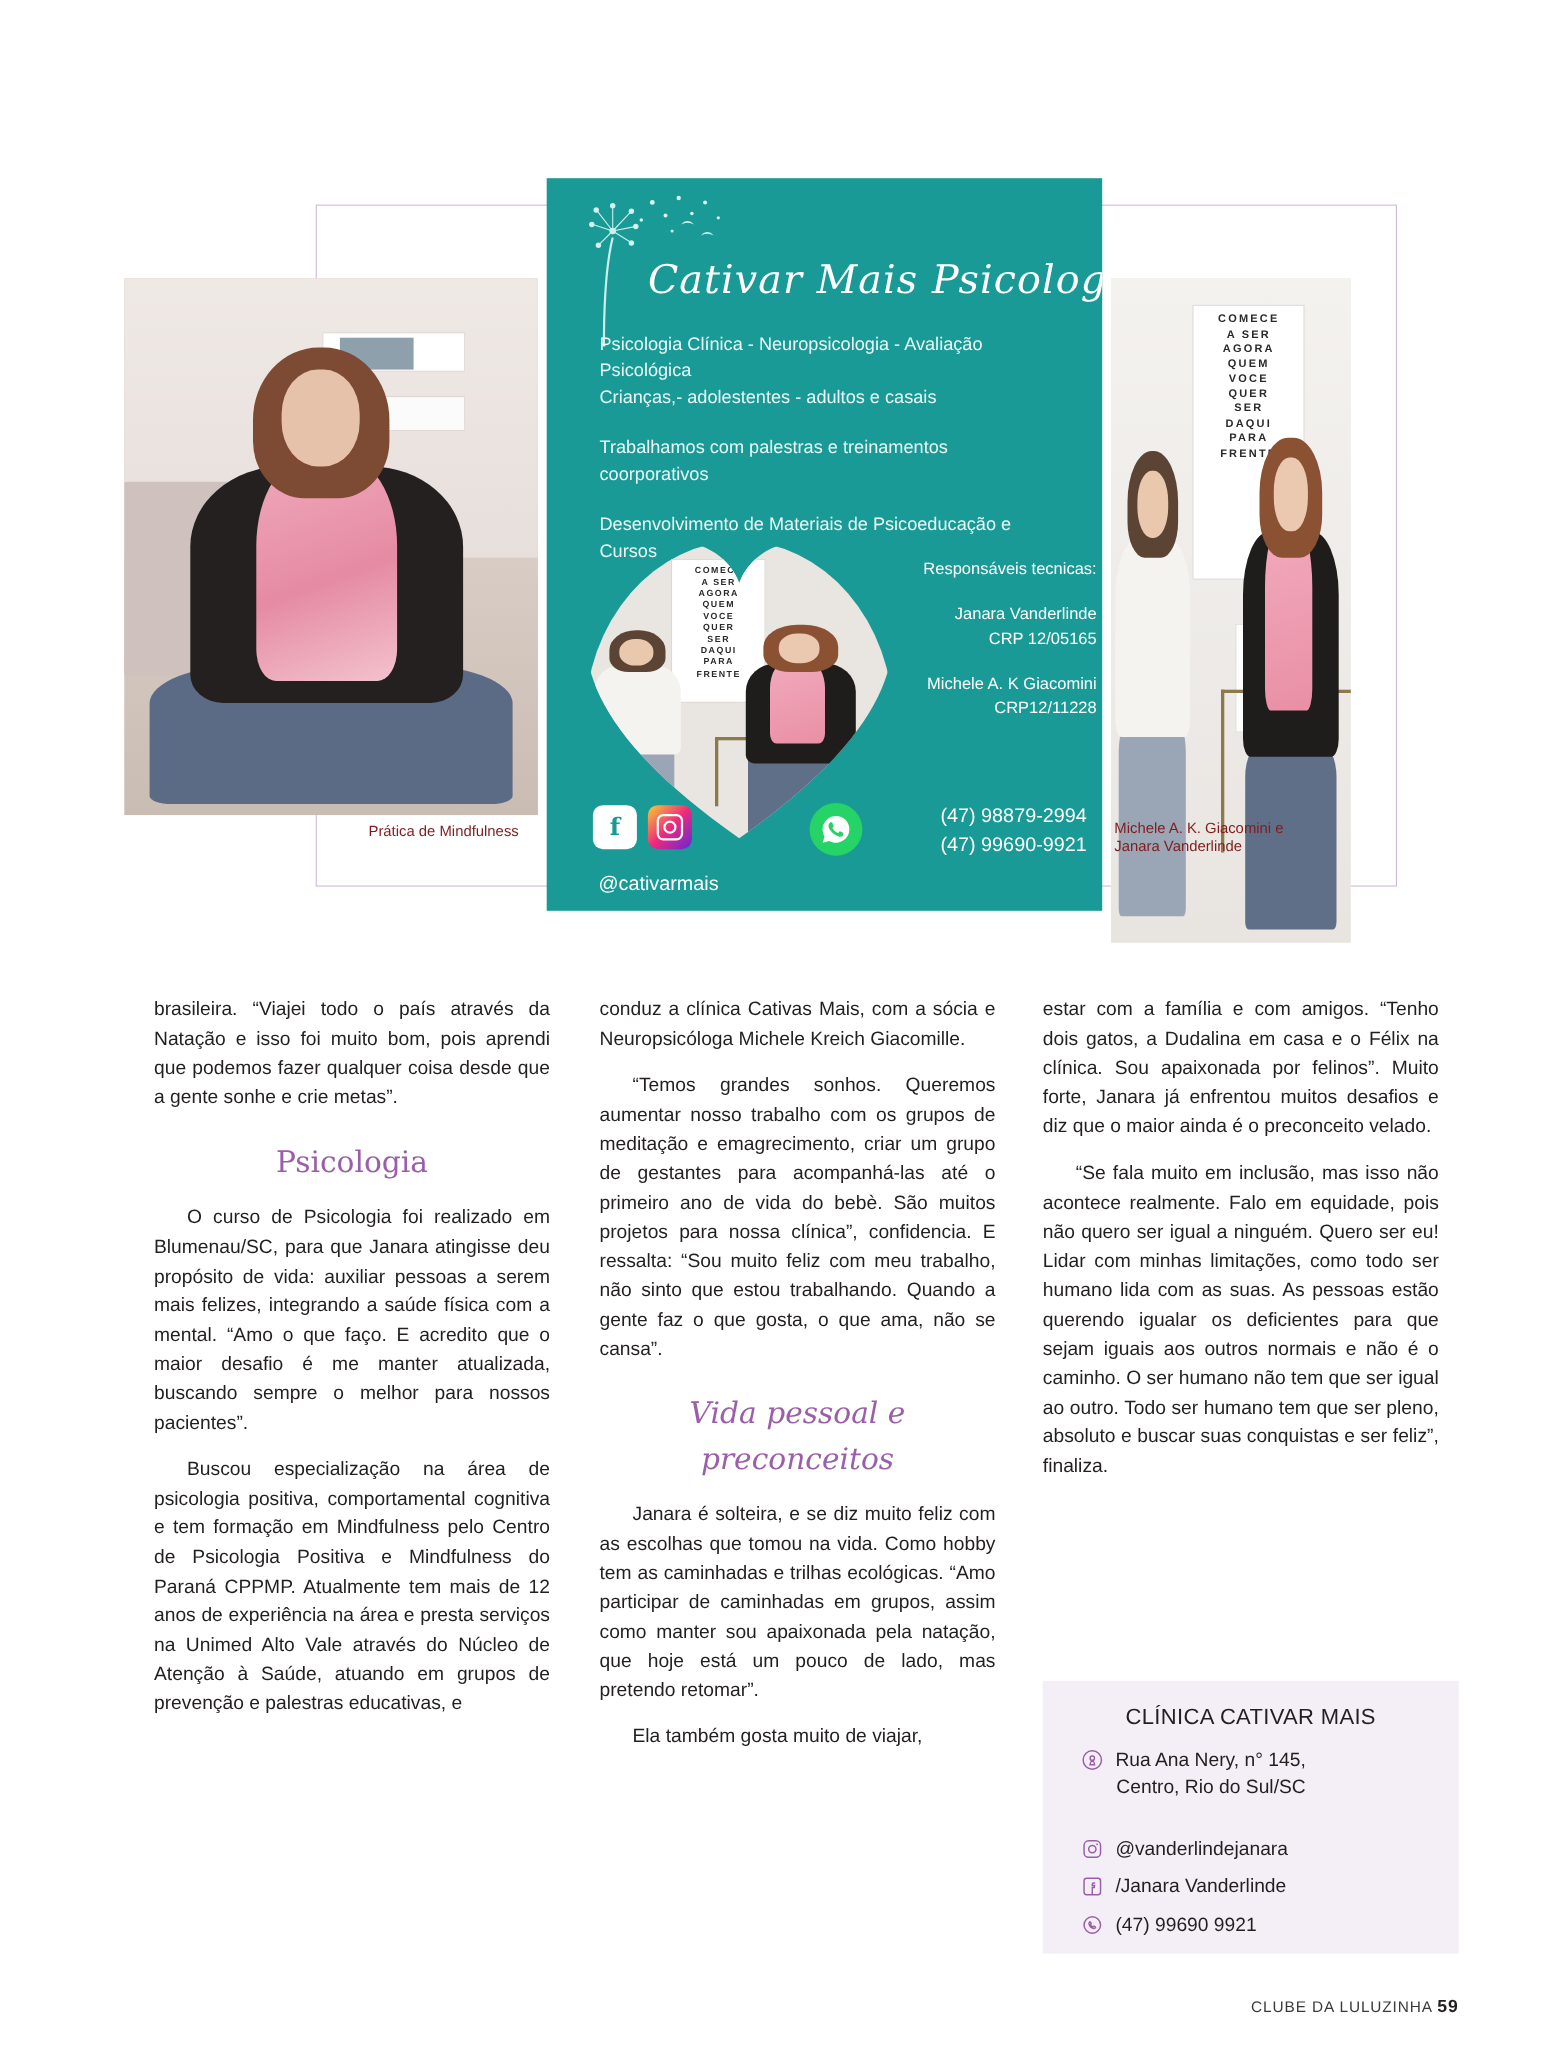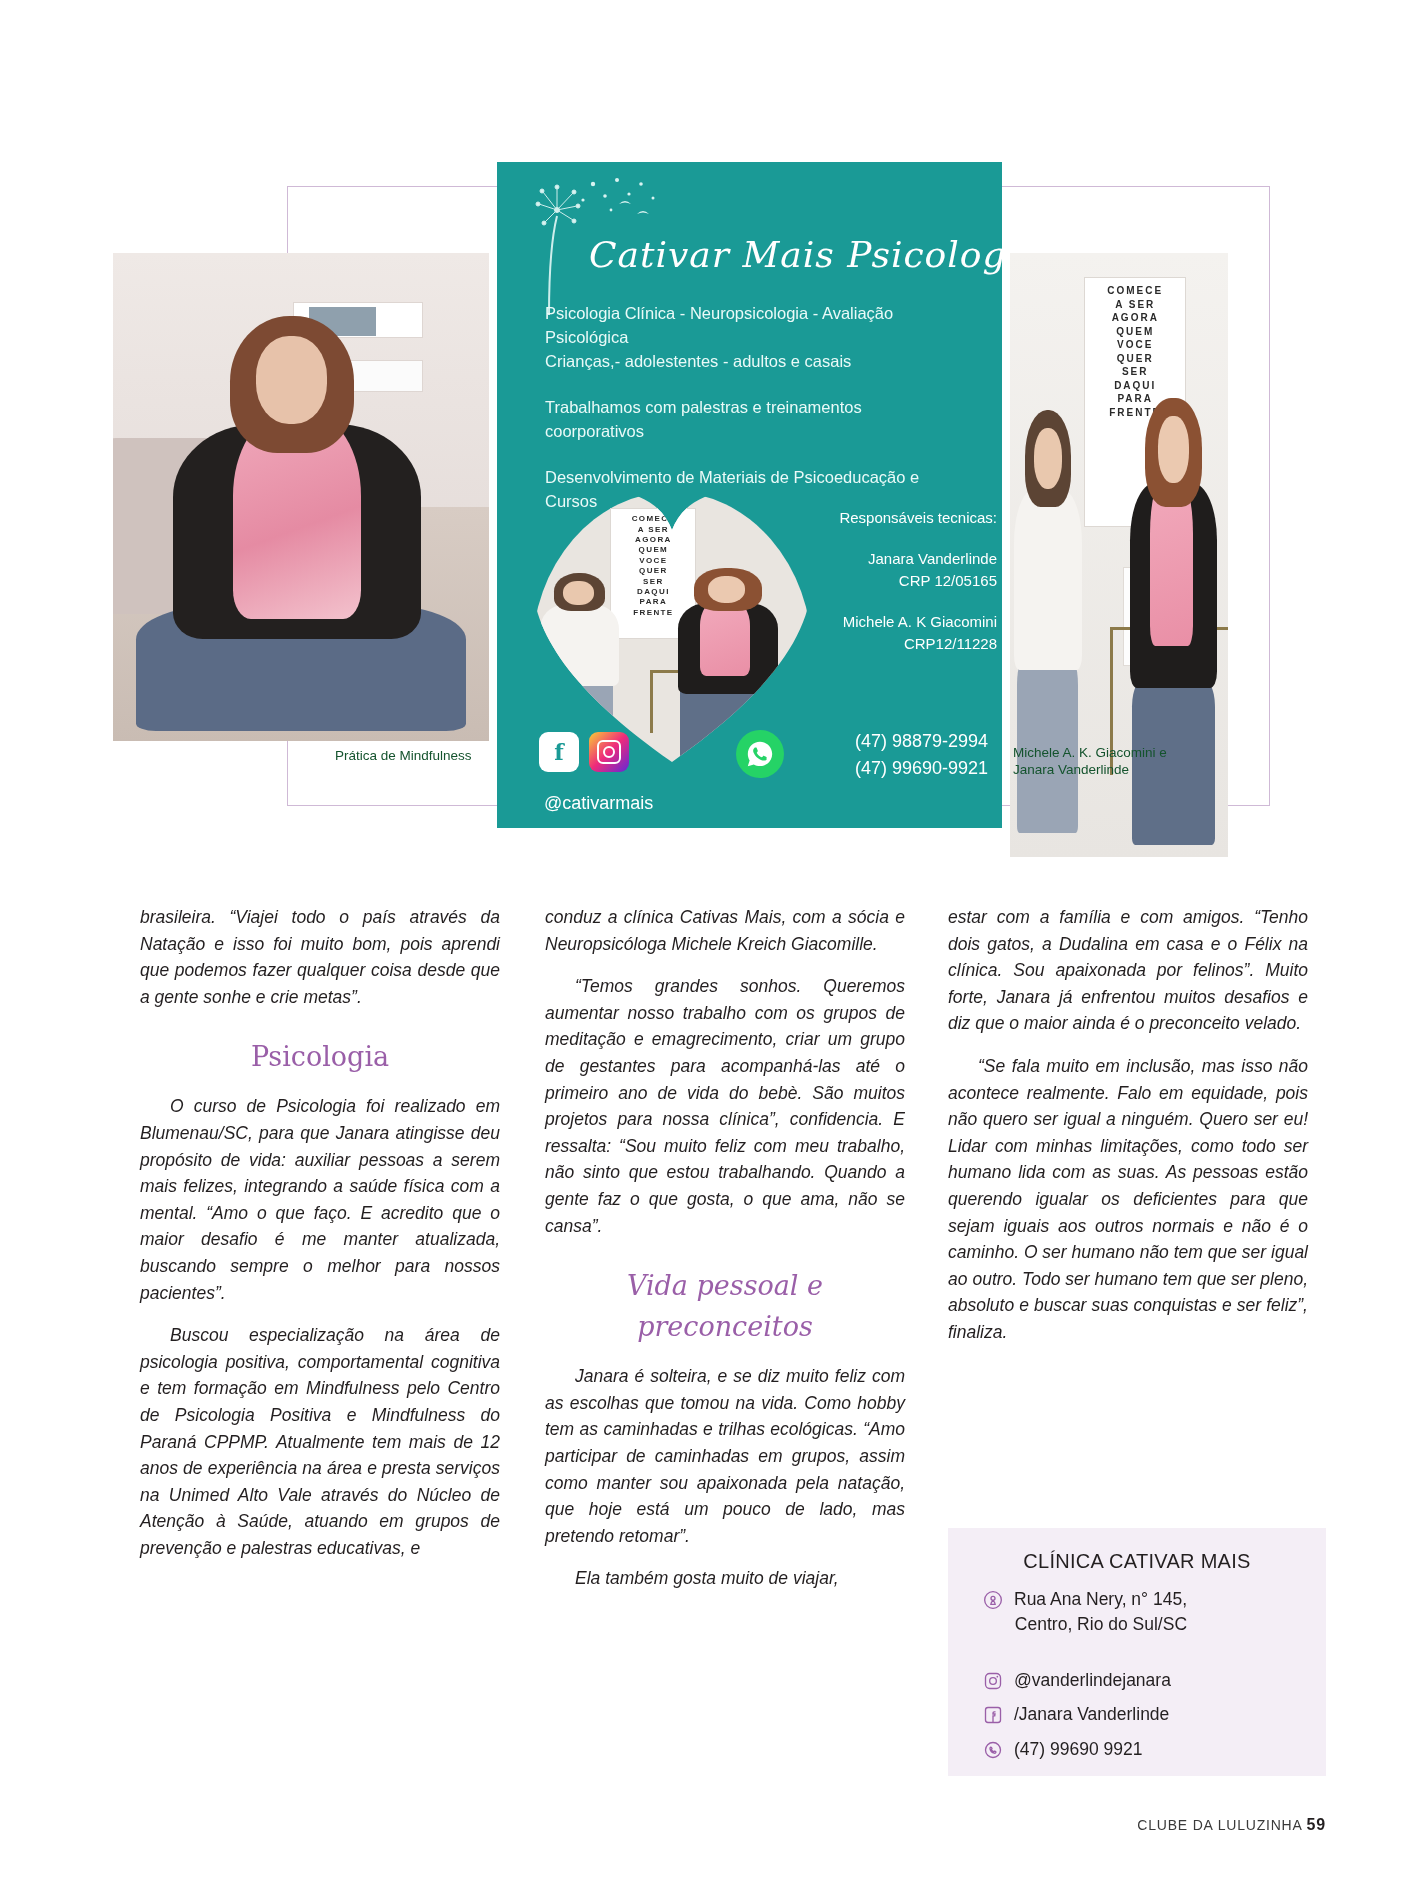--- a/index.html
+++ b/index.html
@@ -154,21 +154,21 @@
   }
   .pr-bench {
     position: absolute; left: 46%; top: 62%; width: 54%; height: 24%;
     border-top: 3px solid #8c7a4a;
     border-left: 3px solid #8c7a4a;
   }
 
   .caption {
     position: absolute;
     font-size: 13.5px;
-    color: #14532d;
+    color: #7f1d1d;
     line-height: 1.25;
   }
   .caption-left { left: 335px; top: 748px; }
   .caption-right { left: 1013px; top: 745px; }
 
   
   .ad {
     position: absolute;
     left: 497px;
     top: 162px;
@@ -298,21 +298,21 @@
     width: 1418px;
   }
   .col {
     position: absolute;
     width: 360px;
     font-size: 17.5px;
     line-height: 1.52;
     color: #231f20;
     text-align: justify;
   }
-  .col p { margin: 0 0 16px 0; text-indent: 30px; font-style: italic; }
+  .col p { margin: 0 0 16px 0; text-indent: 30px; }
   .col p.noind { text-indent: 0; }
   .col1 { left: 140px; top: 14px; }
   .col2 { left: 545px; top: 14px; }
   .col3 { left: 948px; top: 14px; }
 
   .subhead {
     font-family: "DejaVu Serif", serif;
     font-size: 27px;
     color: #9a5fa8;
     text-align: center;

